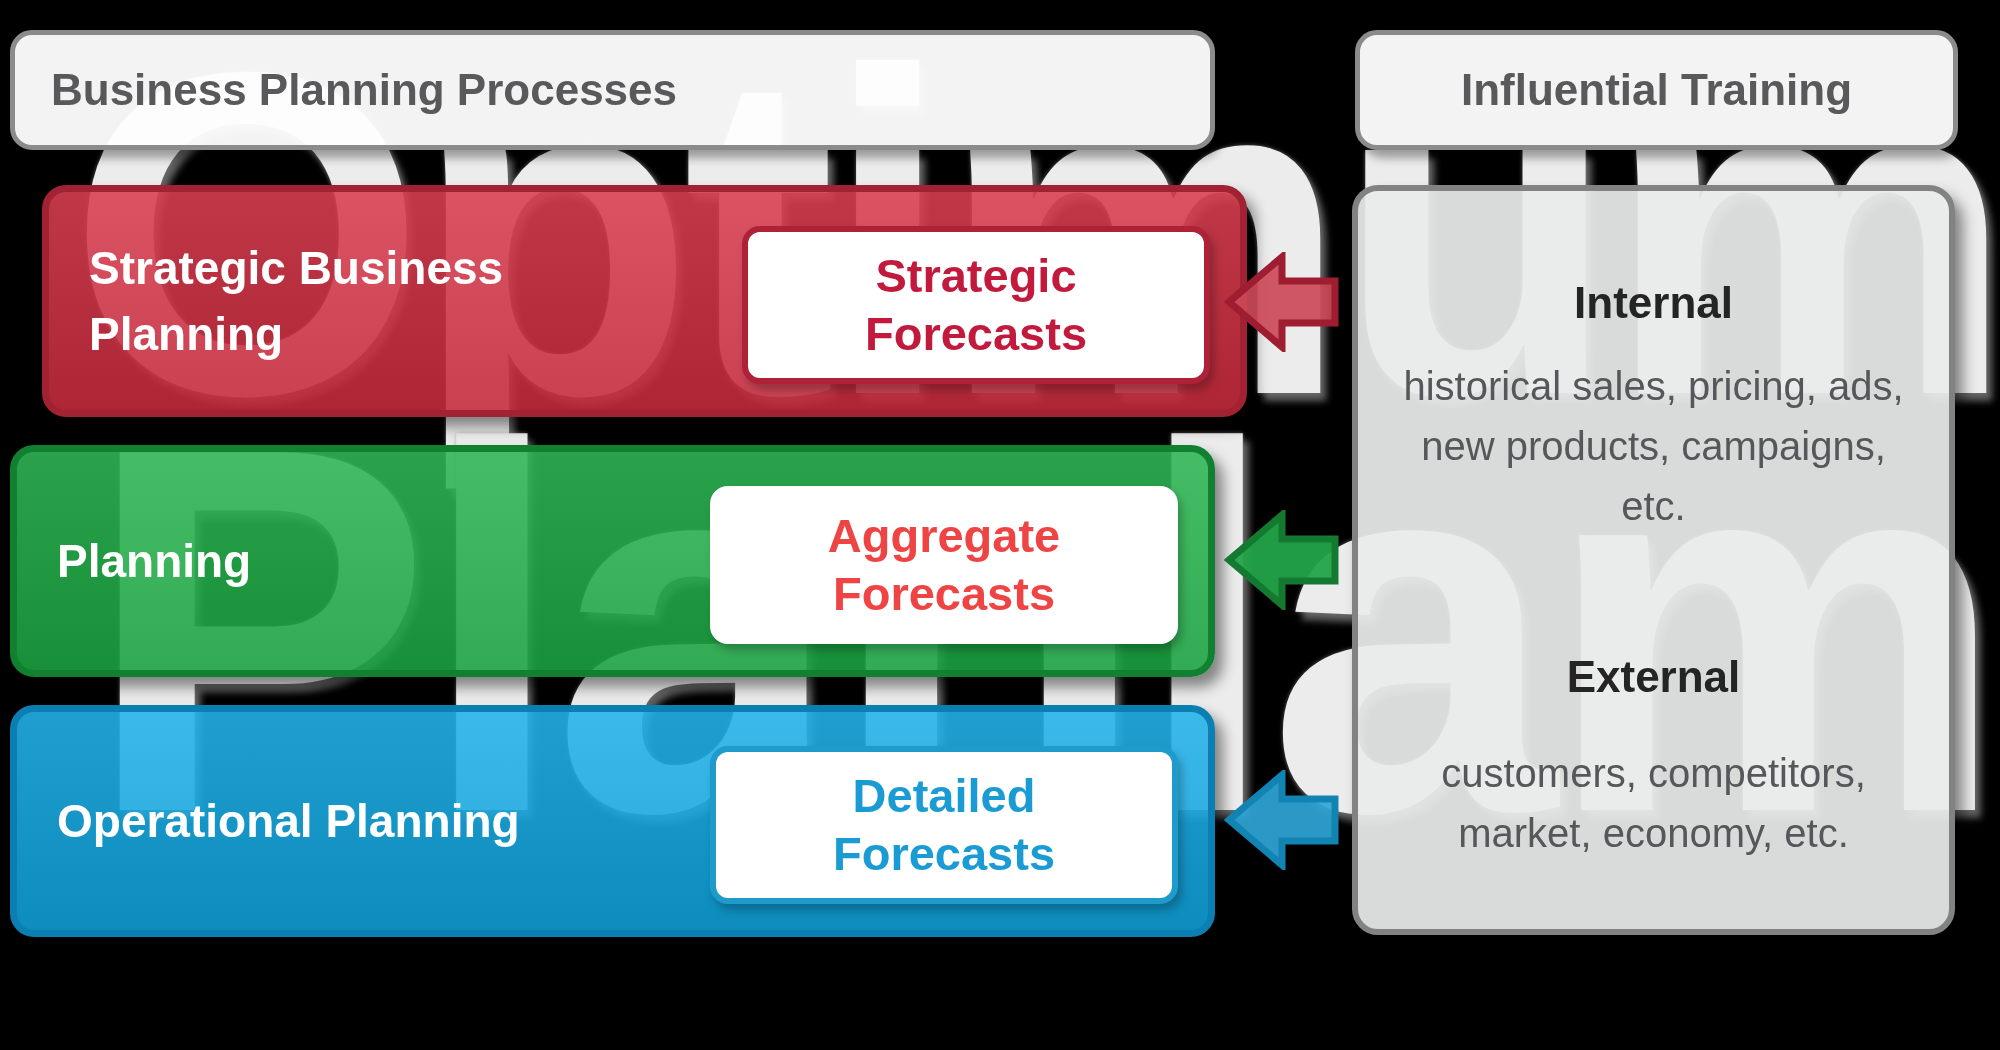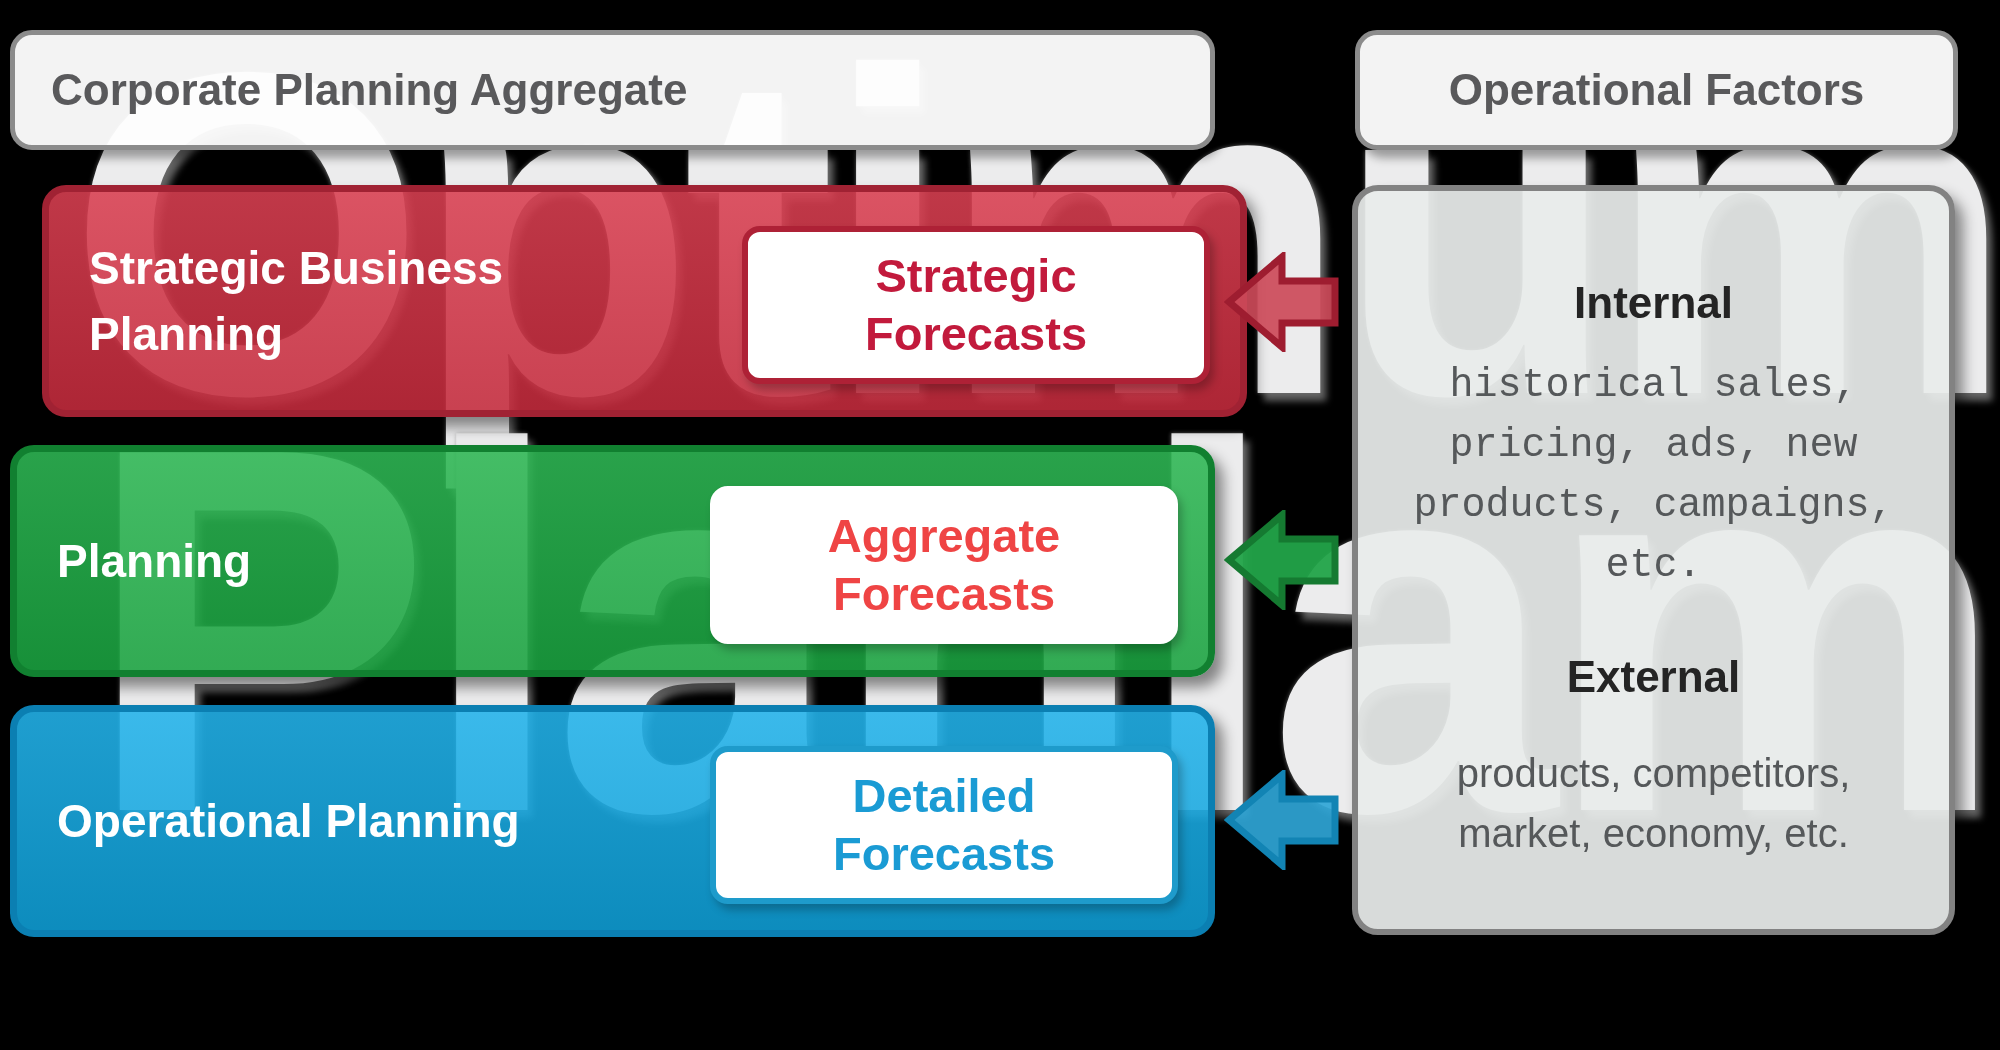--- a/index.html
+++ b/index.html
@@ -59,42 +59,42 @@
   }
   .gb-title{
     position:absolute;left:0;width:100%;text-align:center;
     color:#242424;font-size:44px;font-weight:bold;line-height:48px;
   }
   .gb-text{
     position:absolute;left:50%;transform:translateX(-50%);width:510px;text-align:center;
     color:#55585A;font-size:40px;line-height:60px;
   }
   .gb-internal-title{top:88px;}
-  .gb-internal-text{top:165px;font-family:Liberation Mono, monospace;}
+  .gb-internal-text{top:165px;}
   .gb-external-title{top:462px;}
   .gb-external-text{top:552px;}
   
   .footer{
     position:absolute;z-index:2;left:0;top:973px;width:100%;text-align:center;
     color:#3E3E3E;font-size:34px;font-weight:bold;
   }
 </style>
 </head>
 <body>
 
 <div class="canvas">
 
   <div class="wm wm1">Optimum</div>
   <div class="wm wm2">Planlama</div>
 
   <div class="hdr hdr-left">
-    <span>Corporate Planning Aggregate</span>
+    <span>Business Planning Processes</span>
   </div>
   <div class="hdr hdr-right">
-    <span>Operational Factors</span>
+    <span>Influential Training</span>
   </div>
 
   <div class="proc proc-red">
     <div class="plabel">
       <div>Strategic Business</div>
       <div>Planning</div>
     </div>
     <div class="fbox fbox-red">
       <div>Strategic</div>
       <div>Forecasts</div>
@@ -128,17 +128,17 @@
     <polygon points="5,50 58,5 58,29 111,29 111,71 58,71 58,95" fill="rgba(34,164,73,0.95)" stroke="#157A31" stroke-width="7" stroke-linejoin="miter"></polygon>
   </svg>
   <svg class="arrow arrow-blue" viewBox="0 0 116 100">
     <polygon points="5,50 58,5 58,29 111,29 111,71 58,71 58,95" fill="rgba(47,165,214,0.92)" stroke="#1284B4" stroke-width="7" stroke-linejoin="miter"></polygon>
   </svg>
 
   <div class="gray-box">
     <div class="gb-title gb-internal-title">Internal</div>
     <div class="gb-text gb-internal-text">historical sales, pricing, ads, new products, campaigns, etc.</div>
     <div class="gb-title gb-external-title">External</div>
-    <div class="gb-text gb-external-text">products, competitors, market, economy, etc.</div>
+    <div class="gb-text gb-external-text">customers, competitors, market, economy, etc.</div>
   </div>
 
 
 </div>
 
 </body></html>

